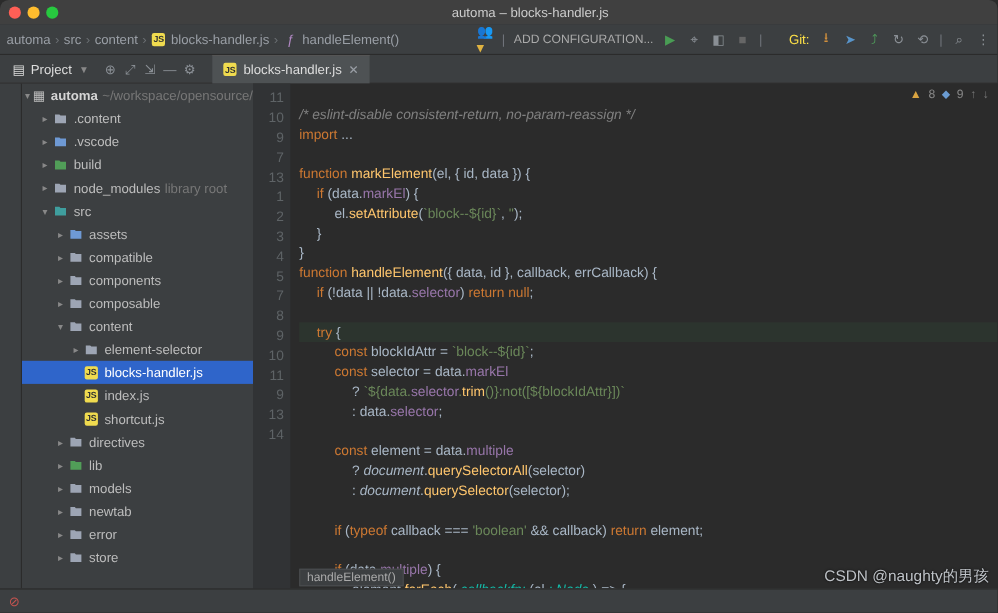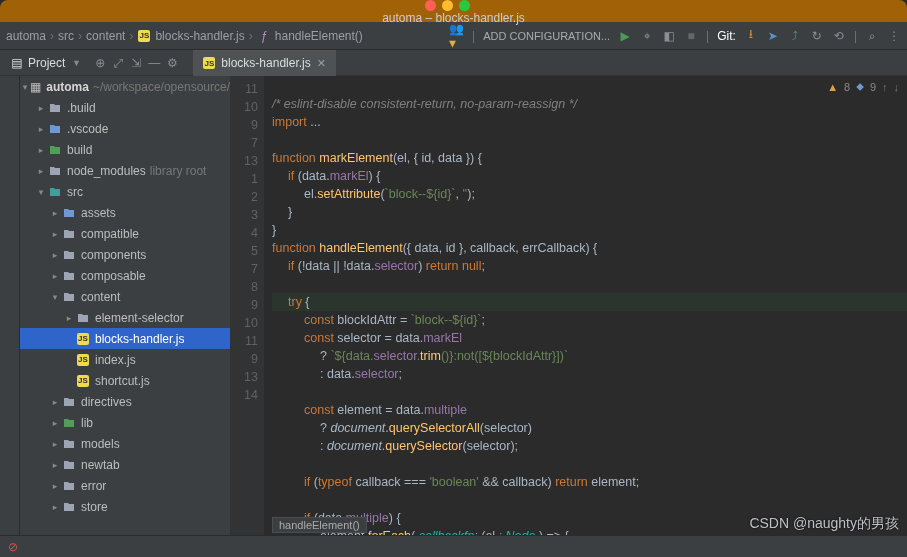--- a/index.html
+++ b/index.html
@@ -1,31 +1,31 @@
 <!DOCTYPE html>
 <html><head>
 <meta charset="utf-8">
 <style>
   * { margin:0; padding:0; box-sizing:border-box; font-family: "Segoe UI", Arial, sans-serif; }
   body { background:#2b2b2b; color:#bbb; width:907px; height:557px; overflow:hidden; position:relative; font-size:12px; }
   
-  .titlebar { background:#a16207; height:22px; display:flex; align-items:center; padding:0 8px; font-size:12px; color:#bbb; border-top-left-radius:8px; border-top-right-radius:8px;flex-direction:column; }
+  .titlebar { background:#404040; height:22px; display:flex; align-items:center; padding:0 8px; font-size:12px; color:#bbb; border-top-left-radius:8px; border-top-right-radius:8px; }
   .traffic { display:flex; gap:6px; margin-right:12px; }
   .dot { width:11px; height:11px; border-radius:50%; }
   .red{background:#ff5f56}.yellow{background:#ffbd2e}.green{background:#27c93f}
   .titlebar .title { flex:1; text-align:center; font-size:12px; color:#ccc; }
   
   .toolbar { background:#3c3f41; height:28px; display:flex; align-items:center; padding:0 6px; border-bottom:1px solid #2b2b2b; font-size:12px; }
   .bc { color:#9a9fa6; display:flex; gap:4px; align-items:center; }
   .bc .sep{color:#6b6f73;}
   .tb-right { margin-left:auto; display:flex; align-items:center; gap:8px; color:#8a8f95; }
   .icon { width:14px; height:14px; display:inline-flex; align-items:center; justify-content:center; font-size:12px; }
   .users-badge{ color:#e0b341; font-weight:600; }
   .vert { color:#6f737a; }
-  .git-label{ color:#ffffff; margin-left:0; }
+  .git-label{ color:#fde047; margin-left:16px; }
   
   .subbar { background:#3c3f41; height:26px; display:flex; align-items:center; padding:0 4px; border-bottom:1px solid #323232; }
   .proj-sel { display:flex; align-items:center; gap:4px; color:#ddd; padding:2px 6px; }
   .sub-icons { display:flex; gap:4px; margin-left:4px; color:#8a8f95; }
   .tabstrip { display:flex; margin-left:14px; height:26px; align-items:stretch; }
   .tab { display:flex; align-items:center; gap:6px; padding:0 10px; background:#4e5254; color:#ddd; font-size:12px; border-top:1px solid #555; }
   .tab .file-icon { width:12px; height:12px; }
   .tab .close { color:#9a9fa6; font-size:11px; }
   
   .main { display:flex; height:calc(100% - 22px - 28px - 26px - 22px); background:#2b2b2b; }
@@ -142,21 +142,21 @@
       <span class="dim">~/workspace/opensource/</span>
     </div>
     <div id="tree-items">
         <div class="row" style="padding-left: 16px;">
           <span class="chev">▸</span>
           <span class="ficon">
             <svg width="12" height="12" viewBox="0 0 24 24">
               <path class="folder-svg" d="M10 4H2v16h20V6H12z"></path>
             </svg>
           </span>
-          <span>.build</span>
+          <span>.content</span>
         </div>
         <div class="row" style="padding-left: 16px;">
           <span class="chev">▸</span>
           <span class="ficon">
             <svg width="12" height="12" viewBox="0 0 24 24">
               <path class="folder-blue" d="M10 4H2v16h20V6H12z"></path>
             </svg>
           </span>
           <span>.vscode</span>
         </div>

